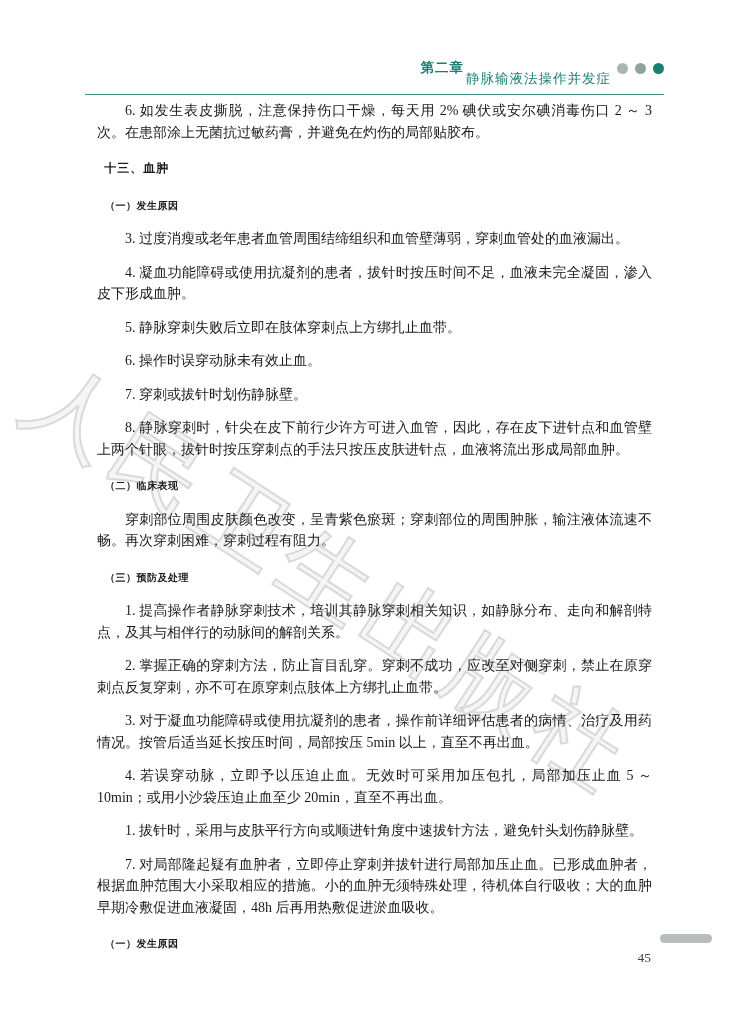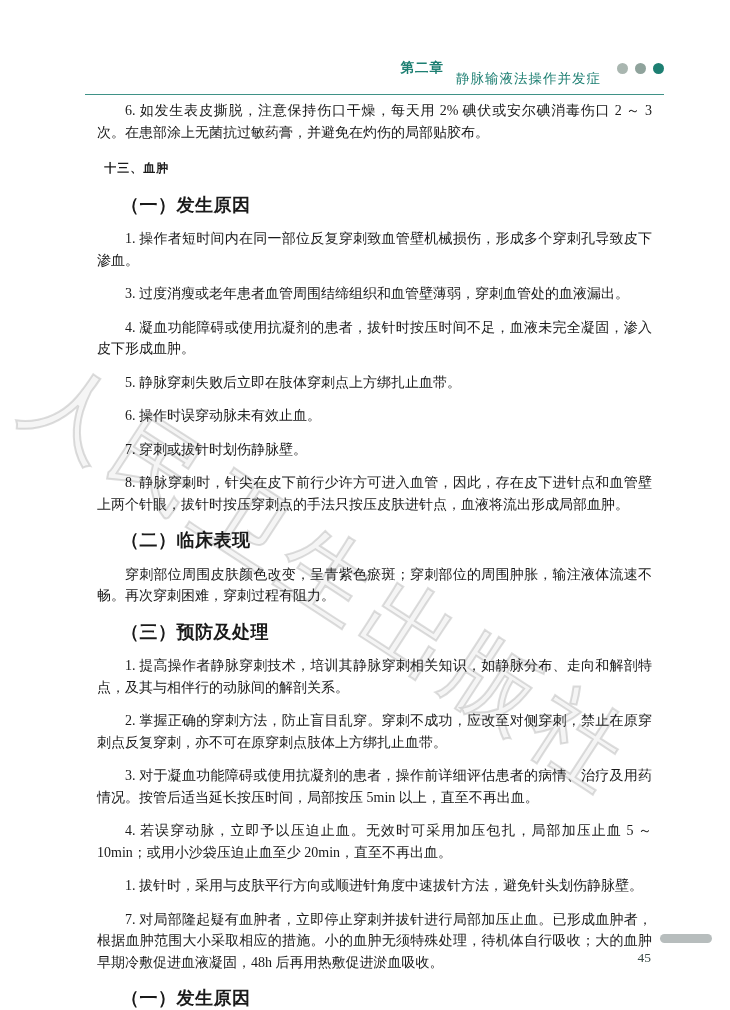--- a/index.html
+++ b/index.html
@@ -12,21 +12,21 @@
     color: #1a1a1a;
     position: relative;
     overflow: hidden;
   }
   .page { position: relative; width: 730px; height: 1010px; }
 
   
   .page-header { position: absolute; top: 48px; left: 85px; right: 66px; }
   .header-line {
     display: flex; justify-content: flex-end; align-items: center;
-    gap: 10px; color: var(--accent);
+    color: var(--accent);
     font-size: 13.5px; letter-spacing: 1px;
   }
   .chapter-label { font-weight: bold; margin-right: 2px; }
   .chapter-title { font-weight: normal; margin-top: 22px; }
   .dots { display: inline-flex; gap: 7px; margin-left: 6px; align-items: center; }
   .dot { width: 11px; height: 11px; border-radius: 50%; display: inline-block; }
   .header-rule { border-top: 1.5px solid var(--accent); margin-top: 6px; opacity: 0.85; }
 
   
   .watermark {
@@ -46,21 +46,21 @@
     text-align: justify;
     z-index: 2;
   }
   .content p { margin: 12px; text-indent: 2em; }
   .content h2 {
     font-family: "Liberation Sans", "DejaVu Sans", sans-serif;
     font-size: 12px; font-weight: bold;
     margin: 15px 0 9px 0; text-indent: 1.6em; letter-spacing: 1px;
   }
   .content h3 {
-    font-size: 18px; font-weight: bold;
+    font-size: 10px; font-weight: bold;
     margin: 15px 0 3px 0; text-indent: 2em; letter-spacing: 0.5px;
   }
 
   
   .page-footer {
     position: absolute; right: 18px; bottom: 44px;
     display: flex; align-items: center; gap: 9px; z-index: 2;
   }
   .page-number { font-size: 13.5px; color: #3a4a46; font-family: "Liberation Serif", serif; margin-top: 40px; }
   .footer-bar { width: 52px; height: 9px; border-radius: 4.5px; background: #b7bdbd; display: inline-block; }
@@ -82,21 +82,20 @@
     </div>
     <div class="header-rule"></div>
   </header>
 
   <div class="watermark">人民卫生出版社</div>
 
   <main class="content" id="content">
       <p>6. 如发生表皮撕脱，注意保持伤口干燥，每天用 2% 碘伏或安尔碘消毒伤口 2 ～ 3 次。在患部涂上无菌抗过敏药膏，并避免在灼伤的局部贴胶布。</p>
       <h2>十三、血肿</h2>
       <h3>（一）发生原因</h3>
-      <p>1. 操作者短时间内在同一部位反复穿刺致血管壁机械损伤，形成多个穿刺孔导致皮下渗血。</p>
       <p>3. 过度消瘦或老年患者血管周围结缔组织和血管壁薄弱，穿刺血管处的血液漏出。</p>
       <p>4. 凝血功能障碍或使用抗凝剂的患者，拔针时按压时间不足，血液未完全凝固，渗入皮下形成血肿。</p>
       <p>5. 静脉穿刺失败后立即在肢体穿刺点上方绑扎止血带。</p>
       <p>6. 操作时误穿动脉未有效止血。</p>
       <p>7. 穿刺或拔针时划伤静脉壁。</p>
       <p>8. 静脉穿刺时，针尖在皮下前行少许方可进入血管，因此，存在皮下进针点和血管壁上两个针眼，拔针时按压穿刺点的手法只按压皮肤进针点，血液将流出形成局部血肿。</p>
       <h3>（二）临床表现</h3>
       <p>穿刺部位周围皮肤颜色改变，呈青紫色瘀斑；穿刺部位的周围肿胀，输注液体流速不畅。再次穿刺困难，穿刺过程有阻力。</p>
       <h3>（三）预防及处理</h3>
       <p>1. 提高操作者静脉穿刺技术，培训其静脉穿刺相关知识，如静脉分布、走向和解剖特点，及其与相伴行的动脉间的解剖关系。</p>

